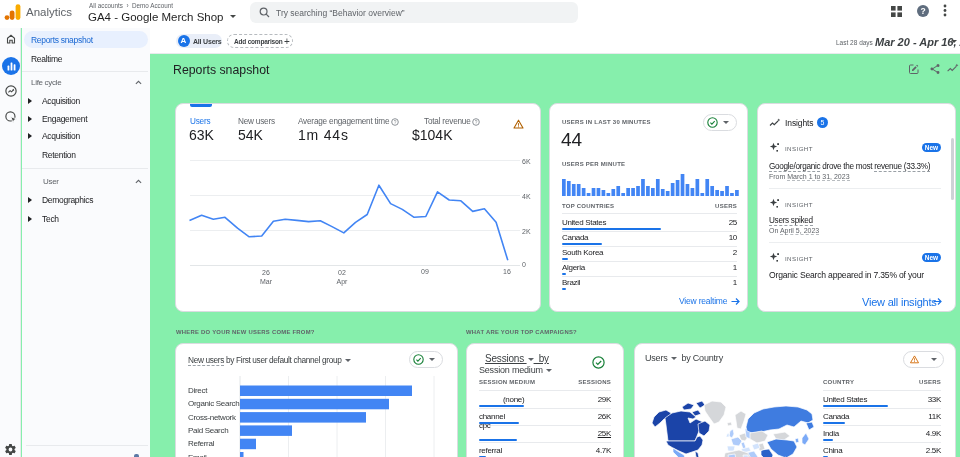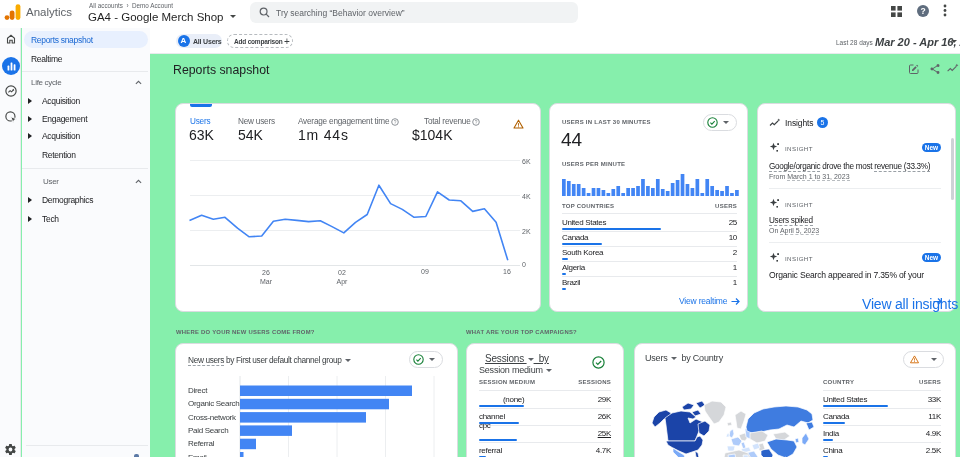--- a/index.html
+++ b/index.html
@@ -285,21 +285,21 @@
 <div class="hline" style="left:769px;top:242px;width:172px;background:#eceef0;"></div>
 
 <svg class="abs" style="left:769px;top:252px;" width="11" height="11" viewBox="0 0 11 11">
       <path fill="#3c4043" d="M4.5 0.8l1 2.7 2.7 1-2.7 1-1 2.7-1-2.7-2.7-1 2.7-1 1-2.7z"></path>
       <rect x="8.2" y="1.2" width="1.8" height="1.8" fill="#3c4043"></rect>
       <rect x="7.4" y="8" width="1.6" height="1.6" fill="#3c4043"></rect>
     </svg>
 <div class="abs" style="left:785px;top:254.5px;font-size:6.2px;letter-spacing:0.4px;color:#5f6368;">INSIGHT</div>
 <div class="abs" style="left:922px;top:252.5px;width:19px;height:9.5px;background:#1a73e8;border-radius:5px;color:#fff;font-size:6.5px;font-weight:bold;text-align:center;line-height:9.5px;">New</div>
 <div class="abs" style="left:769px;top:269.5px;font-size:8.6px;letter-spacing:-0.2px;color:#202124;">Organic Search appeared in 7.35% of your</div>
-<div class="abs" style="left:862px;top:296px;font-size:14px;letter-spacing:-0.2px;color:#1a73e8;">View all insights</div>
+<div class="abs" style="left:862px;top:296px;font-size:11px;letter-spacing:-0.2px;color:#1a73e8;">View all insights</div>
 <svg class="abs" style="left:933px;top:296.5px;" width="9" height="9" viewBox="0 0 9 9">
       <path d="M0.5 4.5h7M5 1.5l3 3-3 3" fill="none" stroke="#1a73e8" stroke-width="1.2"></path>
     </svg>
 
 <div class="abs" style="left:176px;top:329px;font-size:5.9px;font-weight:bold;letter-spacing:0.25px;color:#5f6368;">WHERE DO YOUR NEW USERS COME FROM?</div>
 <div class="abs" style="left:466px;top:329px;font-size:5.9px;font-weight:bold;letter-spacing:0.25px;color:#5f6368;">WHAT ARE YOUR TOP CAMPAIGNS?</div>
 
 <div class="card" style="left:175px;top:343px;width:283px;height:130px;"></div>
 <div class="abs" style="left:188px;top:355px;font-size:8.3px;letter-spacing:-0.35px;color:#3c4043;"><span style="border-bottom:1px dashed #9aa0a6;">New users</span> by First user default channel group&nbsp; <span class="caret"></span></div>
 <div class="abs" style="left:409px;top:351px;width:34px;height:17px;border:1px solid #dadce0;border-radius:9px;background:#fff;"></div>

